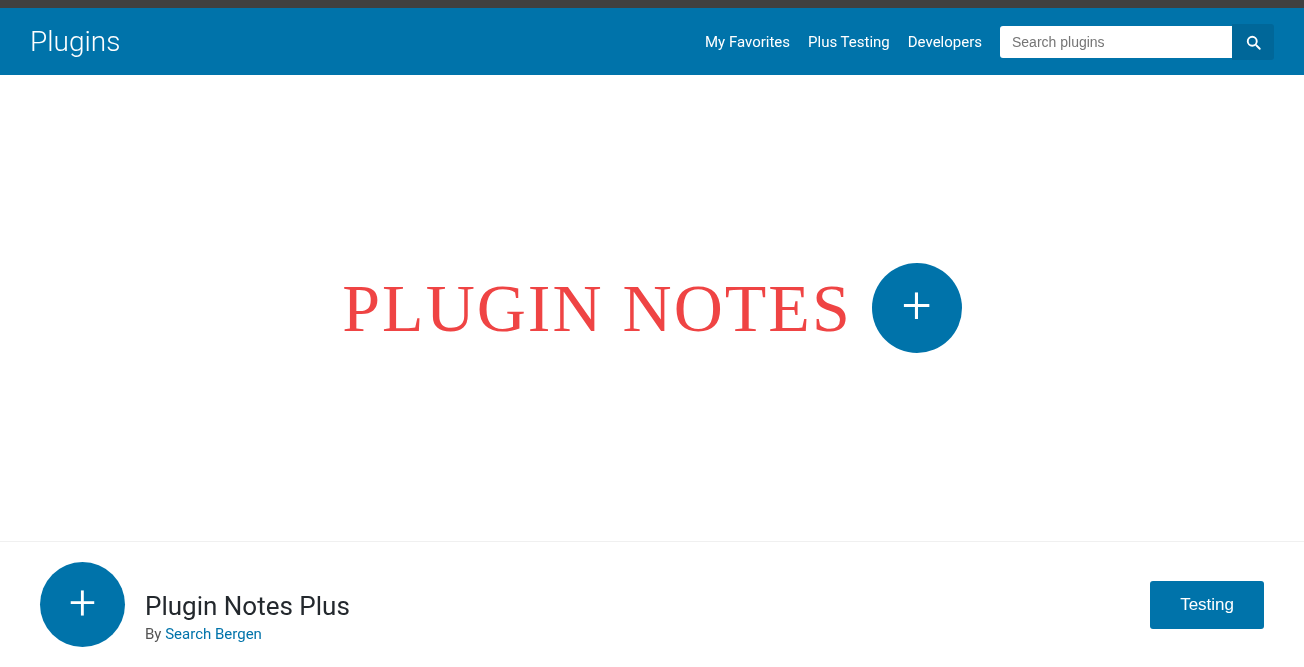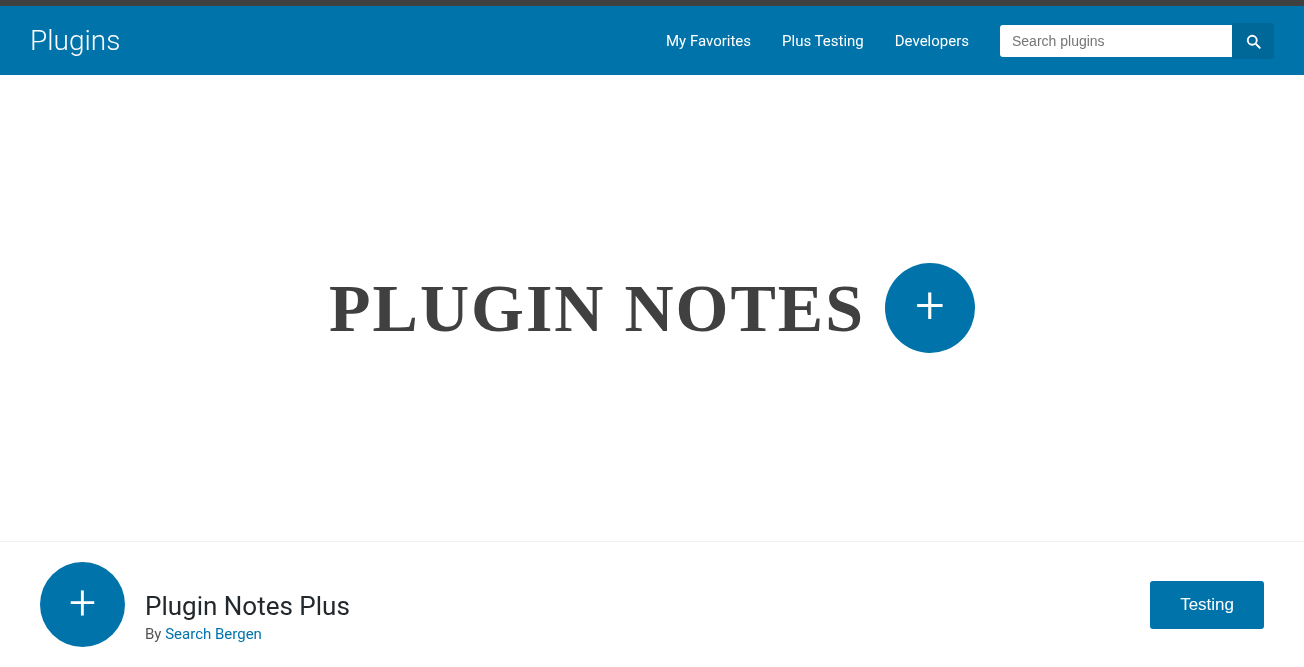--- a/index.html
+++ b/index.html
@@ -16,35 +16,35 @@
       background: #fff;
     }
 
     
     .header {
       background-color: #0073aa;
       height: 75px;
       display: flex;
       align-items: center;
       padding: 0 30px;
-      border-top: 6px solid #404040;
+      border-top: 8px solid #404040;
     }
 
     .header-title {
       color: #fff;
       font-size: 28px;
       font-weight: 300;
       flex: 0 0 auto;
     }
 
     .header-nav {
       display: flex;
       align-items: center;
       margin-left: auto;
-      gap: 31px;
+      gap: 18px;
     }
 
     .nav-link {
       color: #fff;
       text-decoration: none;
       font-size: 15px;
       font-weight: 400;
       cursor: pointer;
     }
 
@@ -97,22 +97,22 @@
     }
 
     .plugin-logo-wrapper {
       display: flex;
       align-items: center;
       gap: 20px;
     }
 
     .plugin-logo-text {
       font-size: 68px;
-      font-weight: 700;
-      color: #404040;
+      font-weight: 400;
+      color: #ef4444;
       font-family: 'Comic Sans MS', 'Chalkboard SE', cursive;
       letter-spacing: 2px;
       text-transform: uppercase;
     }
 
     .plugin-logo-circle {
       width: 90px;
       height: 90px;
       background-color: #0073aa;
       border-radius: 50%;

